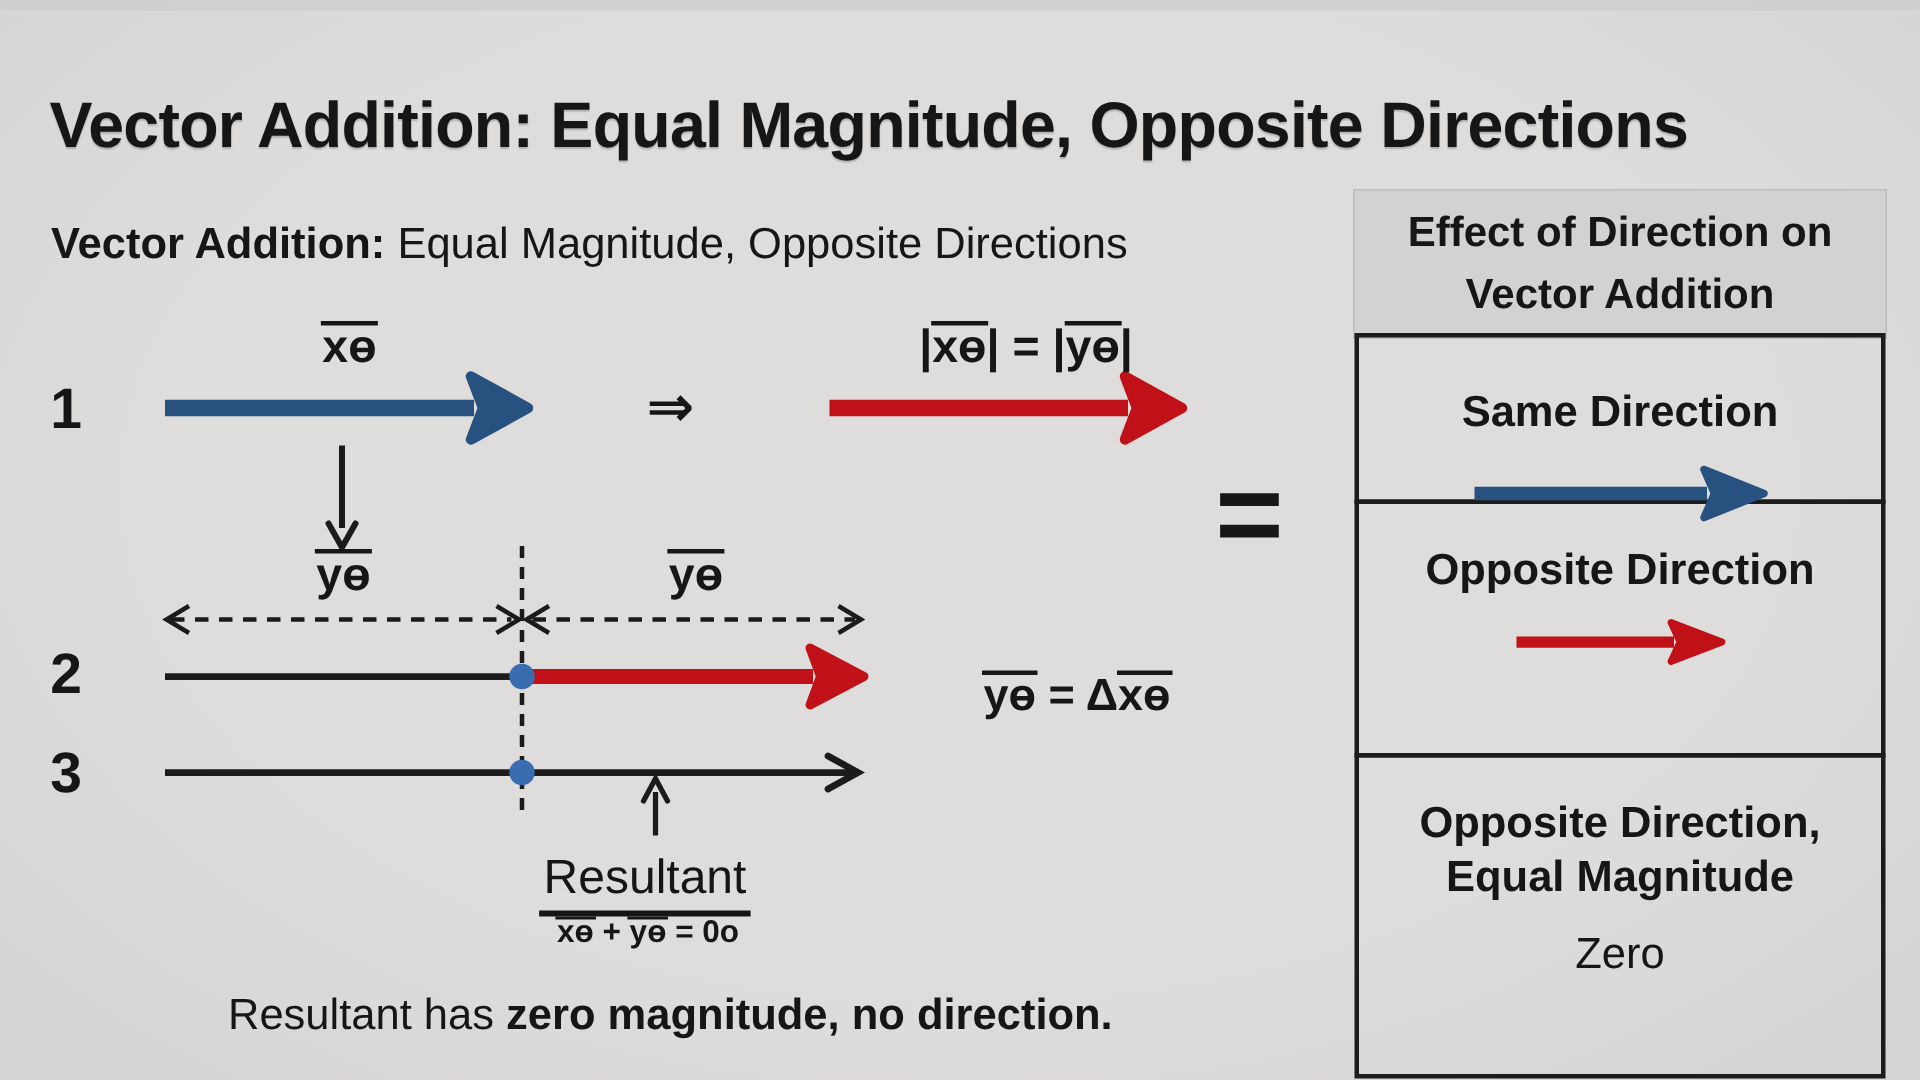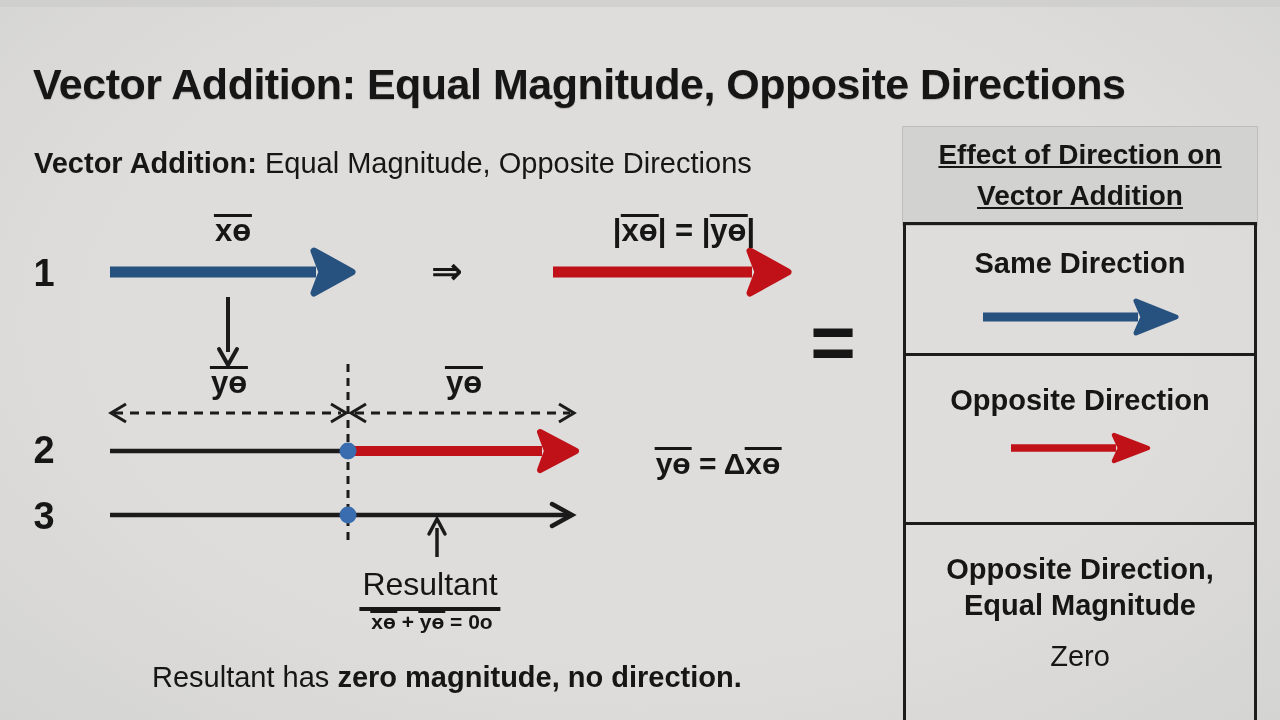--- a/index.html
+++ b/index.html
@@ -48,24 +48,24 @@
 
   
   .ov{position:relative;display:inline-block;line-height:1.05;}
   .ov::after{content:"";position:absolute;left:-1px;right:-1px;top:-0.02em;
     border-top:0.115em solid currentColor;}
 
   
   .panel{position:absolute;left:903px;top:127px;width:354px;}
   .panel-header{width:354px;min-height:98px;background:var(--panelheader);
     font-size:28px;font-weight:bold;text-align:center;line-height:1.45;
-    padding:8px 10px 6px 10px;box-shadow:0 0 0 1px #bdbdbb;text-decoration:underline;}
+    padding:8px 10px 6px 10px;box-shadow:0 0 0 1px #bdbdbb;}
   .cell{width:354px;border:3px solid #1c1c1c;margin-top:-3px;text-align:center;}
   .cell:first-of-type{margin-top:0;}
-  .c1{height:134px;padding-top:20px;}
+  .c1{height:114px;padding-top:32px;}
   .c2{height:172px;padding-top:26px;}
   .c3{height:217px;padding-top:26px;}
   .cell-label{font-size:29px;font-weight:bold;line-height:1.25;}
   .cell-arrow{display:block;margin:16px auto 0 auto;}
   .c2 .cell-arrow{margin-top:14px;}
   .cell-result{font-size:29px;font-weight:normal;margin-top:16px;}
 </style>
 </head>
 <body>
 

